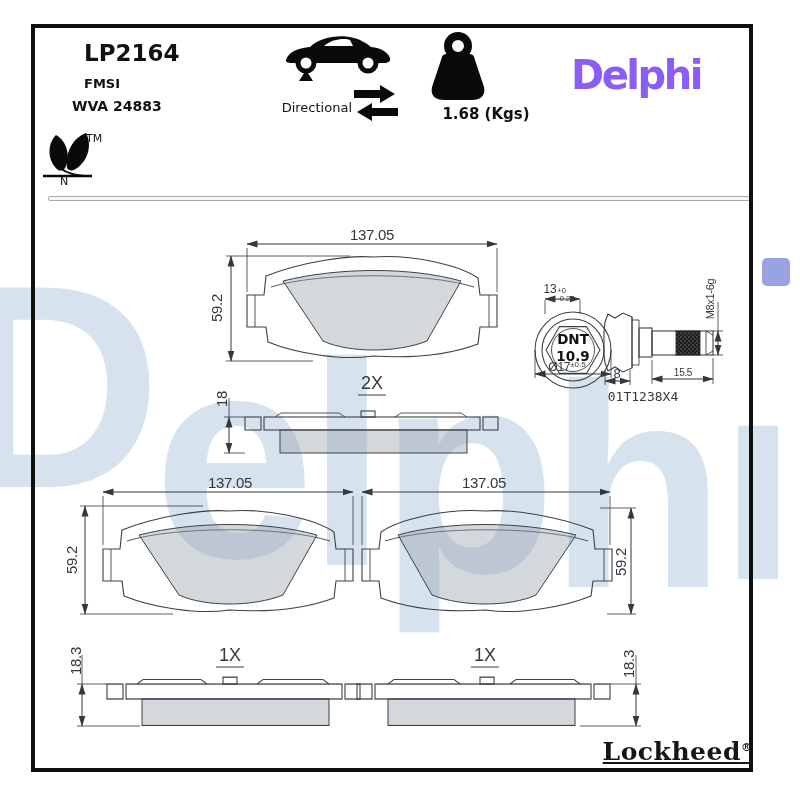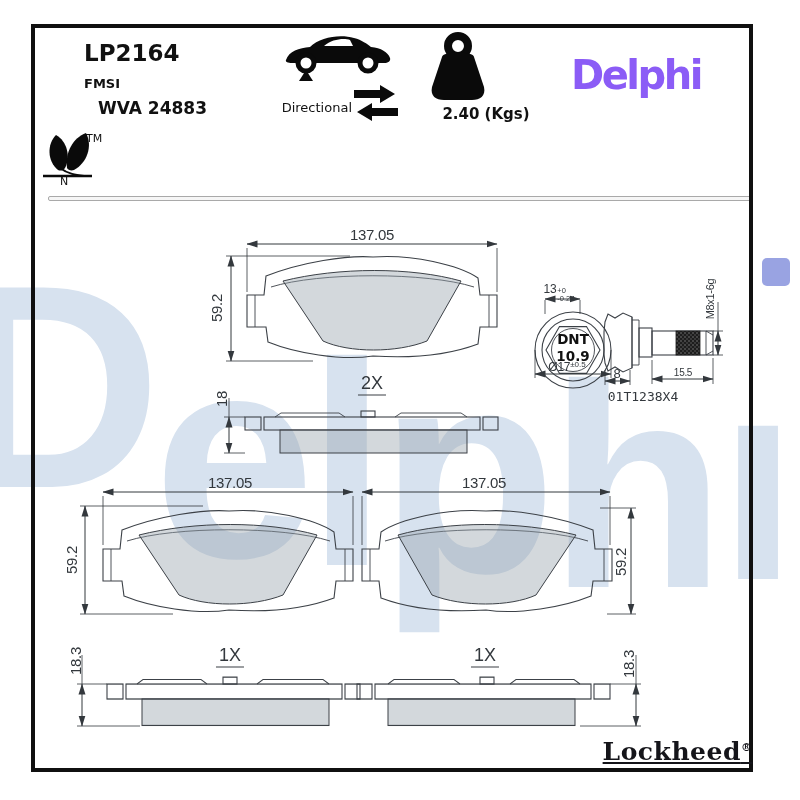--- a/index.html
+++ b/index.html
@@ -43,23 +43,23 @@
 
   <div id="watermark"><span style="transform:translateY(0px)">D</span><span style="transform:translateY(70px)">e</span><span style="transform:translateY(78px)">l</span><span style="transform:translateY(85px)">p</span><span style="transform:translateY(100px)">h</span><span style="transform:translateY(92px)">ı</span>
   </div>
   <div id="wm-dot"></div>
 
   <div id="border-frame"></div>
   <div id="divider-bar"></div>
 
   <div class="abs hdr-bold" style="left:57px;top:40px;font-size:23px;">LP2164</div>
   <div class="abs hdr-bold" style="left:57px;top:76px;font-size:13px;">FMSI</div>
-  <div class="abs hdr-bold" style="left:71px;top:98px;font-size:17px;">WVA 24883</div>
+  <div class="abs hdr-bold" style="left:45px;top:98px;font-size:14px;">WVA 24883</div>
   <div class="abs" style="left:268px;top:100px;width:84px;text-align:right;font-size:13px;z-index:5;">Directional</div>
-  <div class="ctr hdr-bold" style="left:459px;top:114px;font-size:15px;">2.40 (Kgs)</div>
+  <div class="ctr hdr-bold" style="left:459px;top:114px;font-size:15px;">1.68 (Kgs)</div>
   <div id="delphi-logo">Delphi</div>
   <div class="abs" style="left:86px;top:132px;font-size:11px;z-index:5;">TM</div>
   <div class="abs" style="left:60px;top:175px;font-size:11px;z-index:5;">N</div>
 
   <svg class="abs" style="left:284px;top:30px;z-index:5;" width="108" height="52" viewBox="0 0 108 52">
     <path d="M2 30 C5 21 15 18 26 17 C36 7 56 4 70 8 C78 10 83 14 87 17 C97 18 104 22 106 28 C107 31 104 33 100 33 L8 33 C4 33 1 32 2 30 Z" fill="#0a0a0a"></path>
     <path d="M40 16 C48 9 60 8 66 10 L69 16 Z" fill="#fff"></path>
     <circle cx="22" cy="33" r="8" fill="#fff" stroke="#0a0a0a" stroke-width="5"></circle>
     <circle cx="84" cy="33" r="8" fill="#fff" stroke="#0a0a0a" stroke-width="5"></circle>
     <path d="M22 40 L15 51 L29 51 Z" fill="#0a0a0a"></path>

